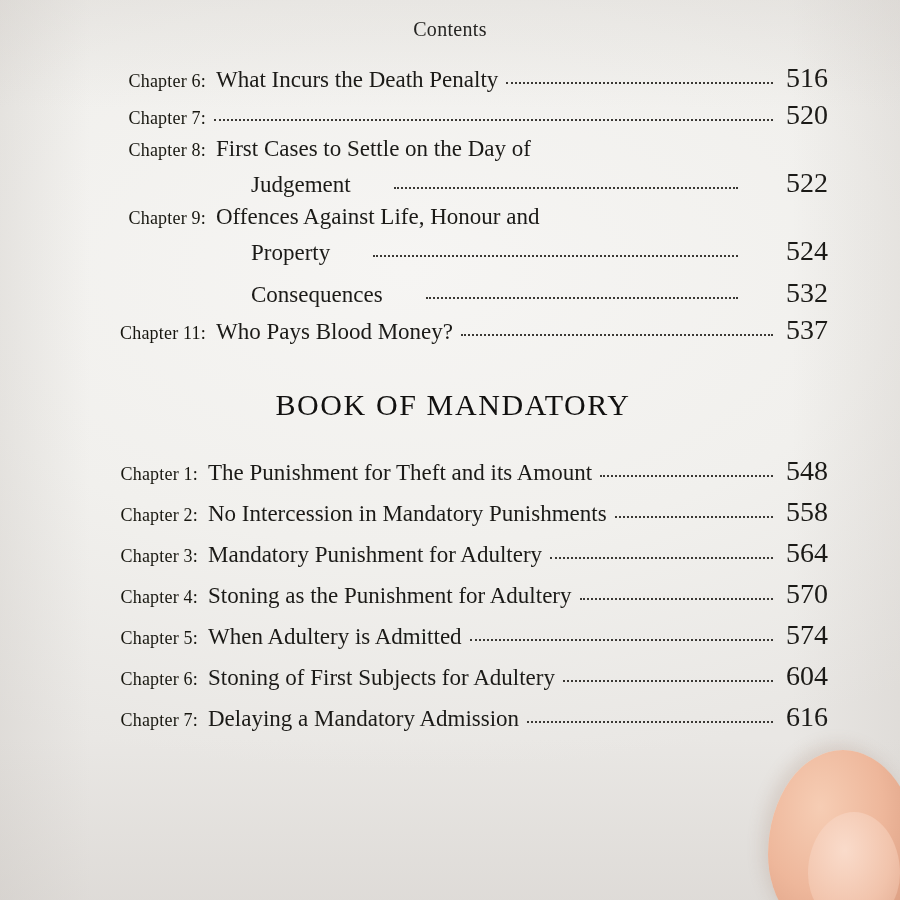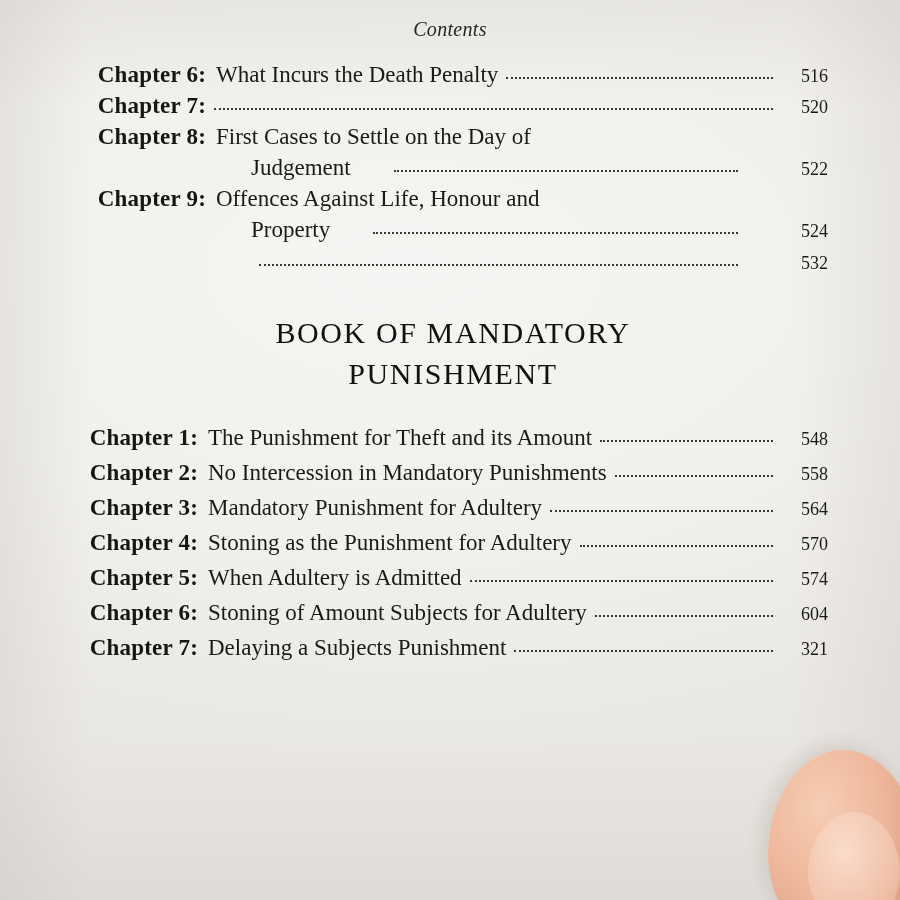--- a/index.html
+++ b/index.html
@@ -30,39 +30,38 @@
       linear-gradient(180deg, rgba(205,200,195,0.25) 0%, rgba(255,255,255,0) 12%, rgba(255,255,255,0) 82%, rgba(198,192,187,0.30) 100%),
       linear-gradient(90deg, rgba(200,195,190,0.30) 0%, rgba(255,255,255,0) 10%, rgba(255,255,255,0) 88%, rgba(200,194,189,0.28) 100%);
     pointer-events: none;
   }
   .running-head {
     position: absolute;
     top: 18px;
     left: 0;
     width: 900px;
     text-align: center;
-    font-style: italic;
     font-size: 20px;
     letter-spacing: 0.3px;
     color: #262523;
   }
   .content {
     position: absolute;
     top: 62px;
     left: 78px;
     width: 750px;
   }
   .toc-row {
     display: flex;
     align-items: baseline;
     margin-bottom: 5px;
   }
   .chap-label {
-    font-weight: bold;
-    font-size: 23px;
+    font-weight: normal;
+    font-size: 18px;
     letter-spacing: 0.2px;
     white-space: nowrap;
     text-align: right;
     color: #17160f;
   }
   .group-a .chap-label { width: 128px; }
   .group-b .chap-label { width: 120px; }
   .chap-title {
     font-size: 23px;
     margin-left: 10px;
@@ -72,21 +71,21 @@
   .leader {
     flex: 1 1 auto;
     margin: 0 7px 0 8px;
     position: relative;
     top: -3px;
     border-bottom: 2.4px dotted #3a3834;
     height: 1px;
     min-width: 12px;
   }
   .page-num {
-    font-size: 18px;
+    font-size: 28px;
     width: 48px;
     text-align: right;
     white-space: nowrap;
     color: #1b1a17;
   }
   
   .cont-row {
     display: flex;
     align-items: baseline;
     margin-bottom: 5px;
@@ -183,30 +182,36 @@
         <span class="leader"></span>
         <span class="page-num">524</span>
       </div>
 
       <div class="toc-row row-nolead">
 
         <span class="page-num"></span>
       </div>
       <div class="cont-row">
         <span class="cont-spacer"></span>
+        <span class="cont-text">Consequences</span>
         <span class="leader"></span>
         <span class="page-num">532</span>
       </div>
 
+      <div class="toc-row">
+        <span class="chap-label">Chapter 11:</span>
+        <span class="chap-title">Who Pays Blood Money?</span>
+        <span class="leader"></span>
+        <span class="page-num">537</span>
+      </div>
 
     </div>
 
     <div class="book-heading">
       <div>BOOK OF MANDATORY</div>
-      <div>PUNISHMENT</div>
     </div>
 
     <div class="group-b">
 
       <div class="toc-row">
         <span class="chap-label">Chapter 1:</span>
         <span class="chap-title">The Punishment for Theft and its Amount</span>
         <span class="leader"></span>
         <span class="page-num">548</span>
       </div>
@@ -234,30 +239,30 @@
 
       <div class="toc-row">
         <span class="chap-label">Chapter 5:</span>
         <span class="chap-title">When Adultery is Admitted</span>
         <span class="leader"></span>
         <span class="page-num">574</span>
       </div>
 
       <div class="toc-row">
         <span class="chap-label">Chapter 6:</span>
-        <span class="chap-title">Stoning of Amount Subjects for Adultery</span>
+        <span class="chap-title">Stoning of First Subjects for Adultery</span>
         <span class="leader"></span>
         <span class="page-num">604</span>
       </div>
 
       <div class="toc-row">
         <span class="chap-label">Chapter 7:</span>
-        <span class="chap-title">Delaying a Subjects Punishment</span>
-        <span class="leader"></span>
-        <span class="page-num">321</span>
+        <span class="chap-title">Delaying a Mandatory Admission</span>
+        <span class="leader"></span>
+        <span class="page-num">616</span>
       </div>
 
     </div>
   </div>
 
   <div class="finger">
     <div class="finger-nail"></div>
   </div>
 </div>
 

